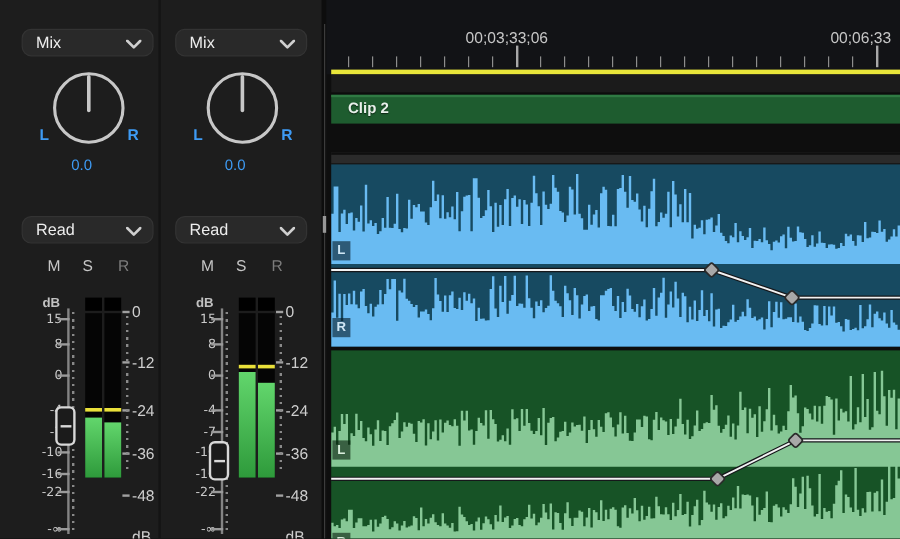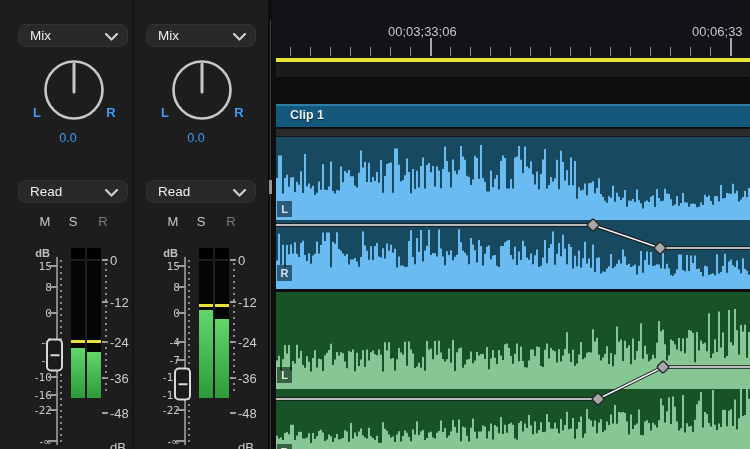--- a/index.html
+++ b/index.html
@@ -275,22 +275,22 @@
           <div class="tick" style="left: 358px;"></div>
           <div class="tick" style="left: 378px;"></div>
           <div class="tick" style="left: 398px;"></div>
           <div class="tick" style="left: 418px;"></div>
           <div class="tick" style="left: 438px;"></div>
           <div class="tick major" style="left: 458px;"></div>
         </div>
       <div class="workarea"></div>
     </div>
     <div class="pre-clip"></div>
-    <div class="clip-bar clip1">
-      <span class="clip-label">Clip 1</span>
+    <div class="clip-bar clip2">
+      <span class="clip-label">Clip 2</span>
     </div>
     <div class="mid-strip"></div>
     <div class="track track1"></div>
     <div class="track-sep"></div>
     <div class="track track2"></div>
     <svg id="tl-svg">
         <defs>
           <clipPath id="tclip0">
             <rect x="4" y="137" width="474" height="152"></rect>
           </clipPath>

